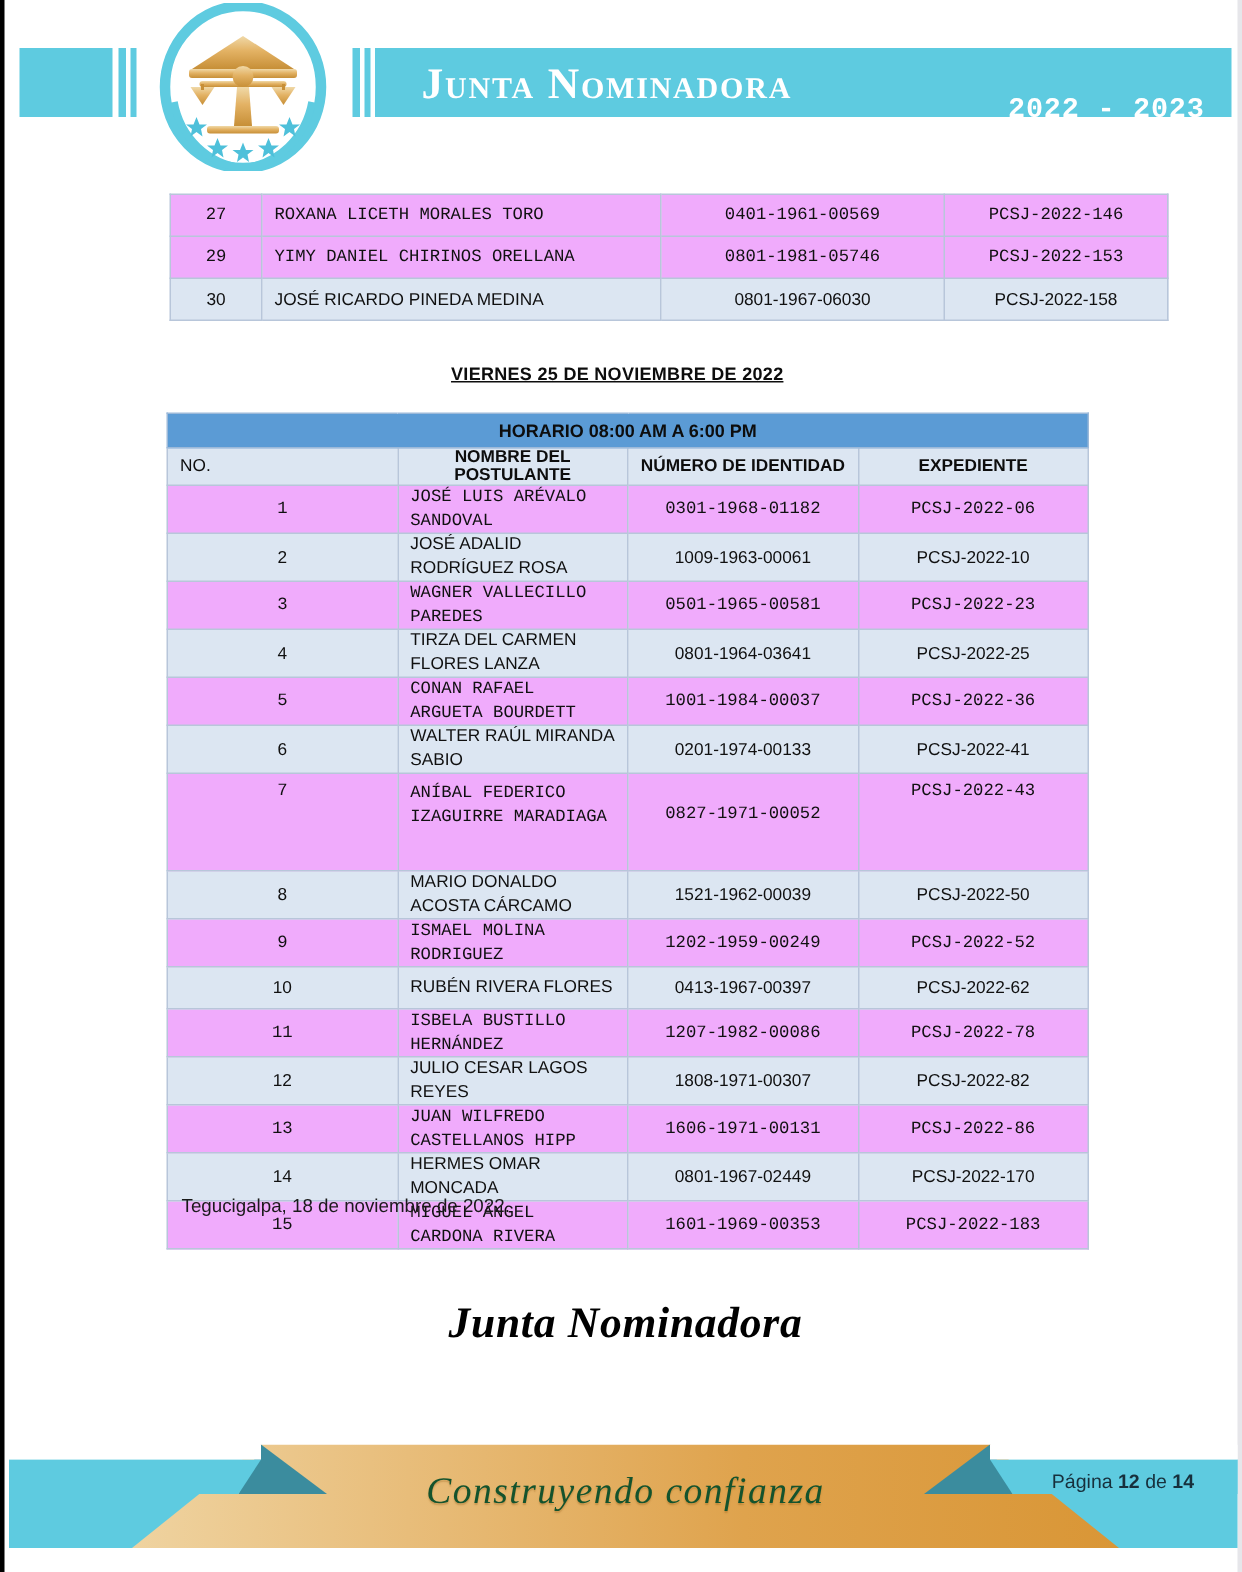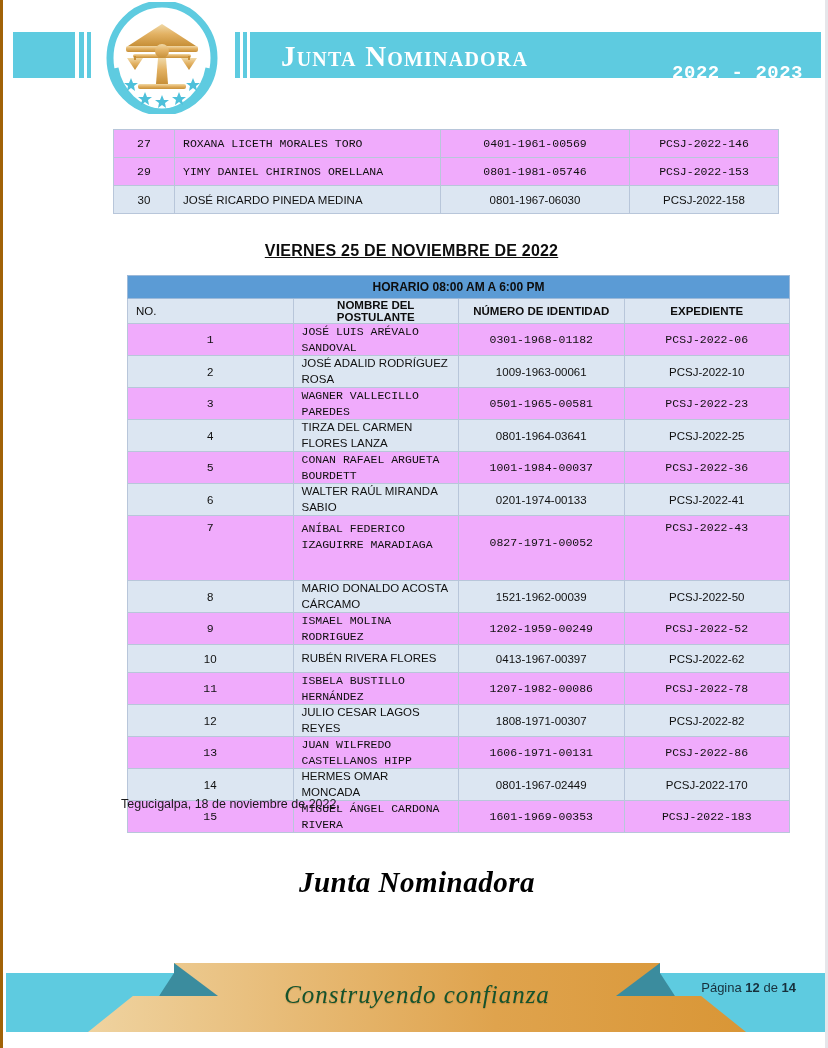--- a/index.html
+++ b/index.html
@@ -15,21 +15,21 @@
     overflow: hidden;
   }
 
   .page {
     position: absolute;
     left: 0; top: 0;
     width: 828px;
     height: 1048px;
     background: #ffffff;
     box-sizing: border-box;
-    border-left: 3px solid #a16207;
+    border-left: 3px solid #000000;
     border-right: 3px solid #e6e6ea;
     overflow: hidden;
   }
 
   
   .header {
     position: absolute;
     left: 0; top: 0;
     width: 828px;
     height: 120px;
@@ -126,31 +126,31 @@
 
   .row-alt { background: #dce6f2; }
   .row-plain { background: #f0abfc; font-family: Liberation Mono, monospace; }
 
   
   .date-heading {
     position: absolute;
     left: 110px; top: 242px;
     width: 597px;
     text-align: center;
-    font-size: 16px;
+    font-size: 12px;
     font-weight: bold;
     color: #0d0d0d;
     text-decoration: underline;
     letter-spacing: 0.2px;
   }
 
   
   #tbl-main {
-    left: 124px; top: 275px;
-    width: 663px;
+    left: 108px; top: 275px;
+    width: 615px;
   }
   #tbl-main .horario-cell {
     background: #5b9bd5;
     color: #0d0d0d;
     font-weight: bold;
     text-align: center;
     height: 22px;
     font-size: 12px;
     border: 1px solid #9cb9d9;
   }

